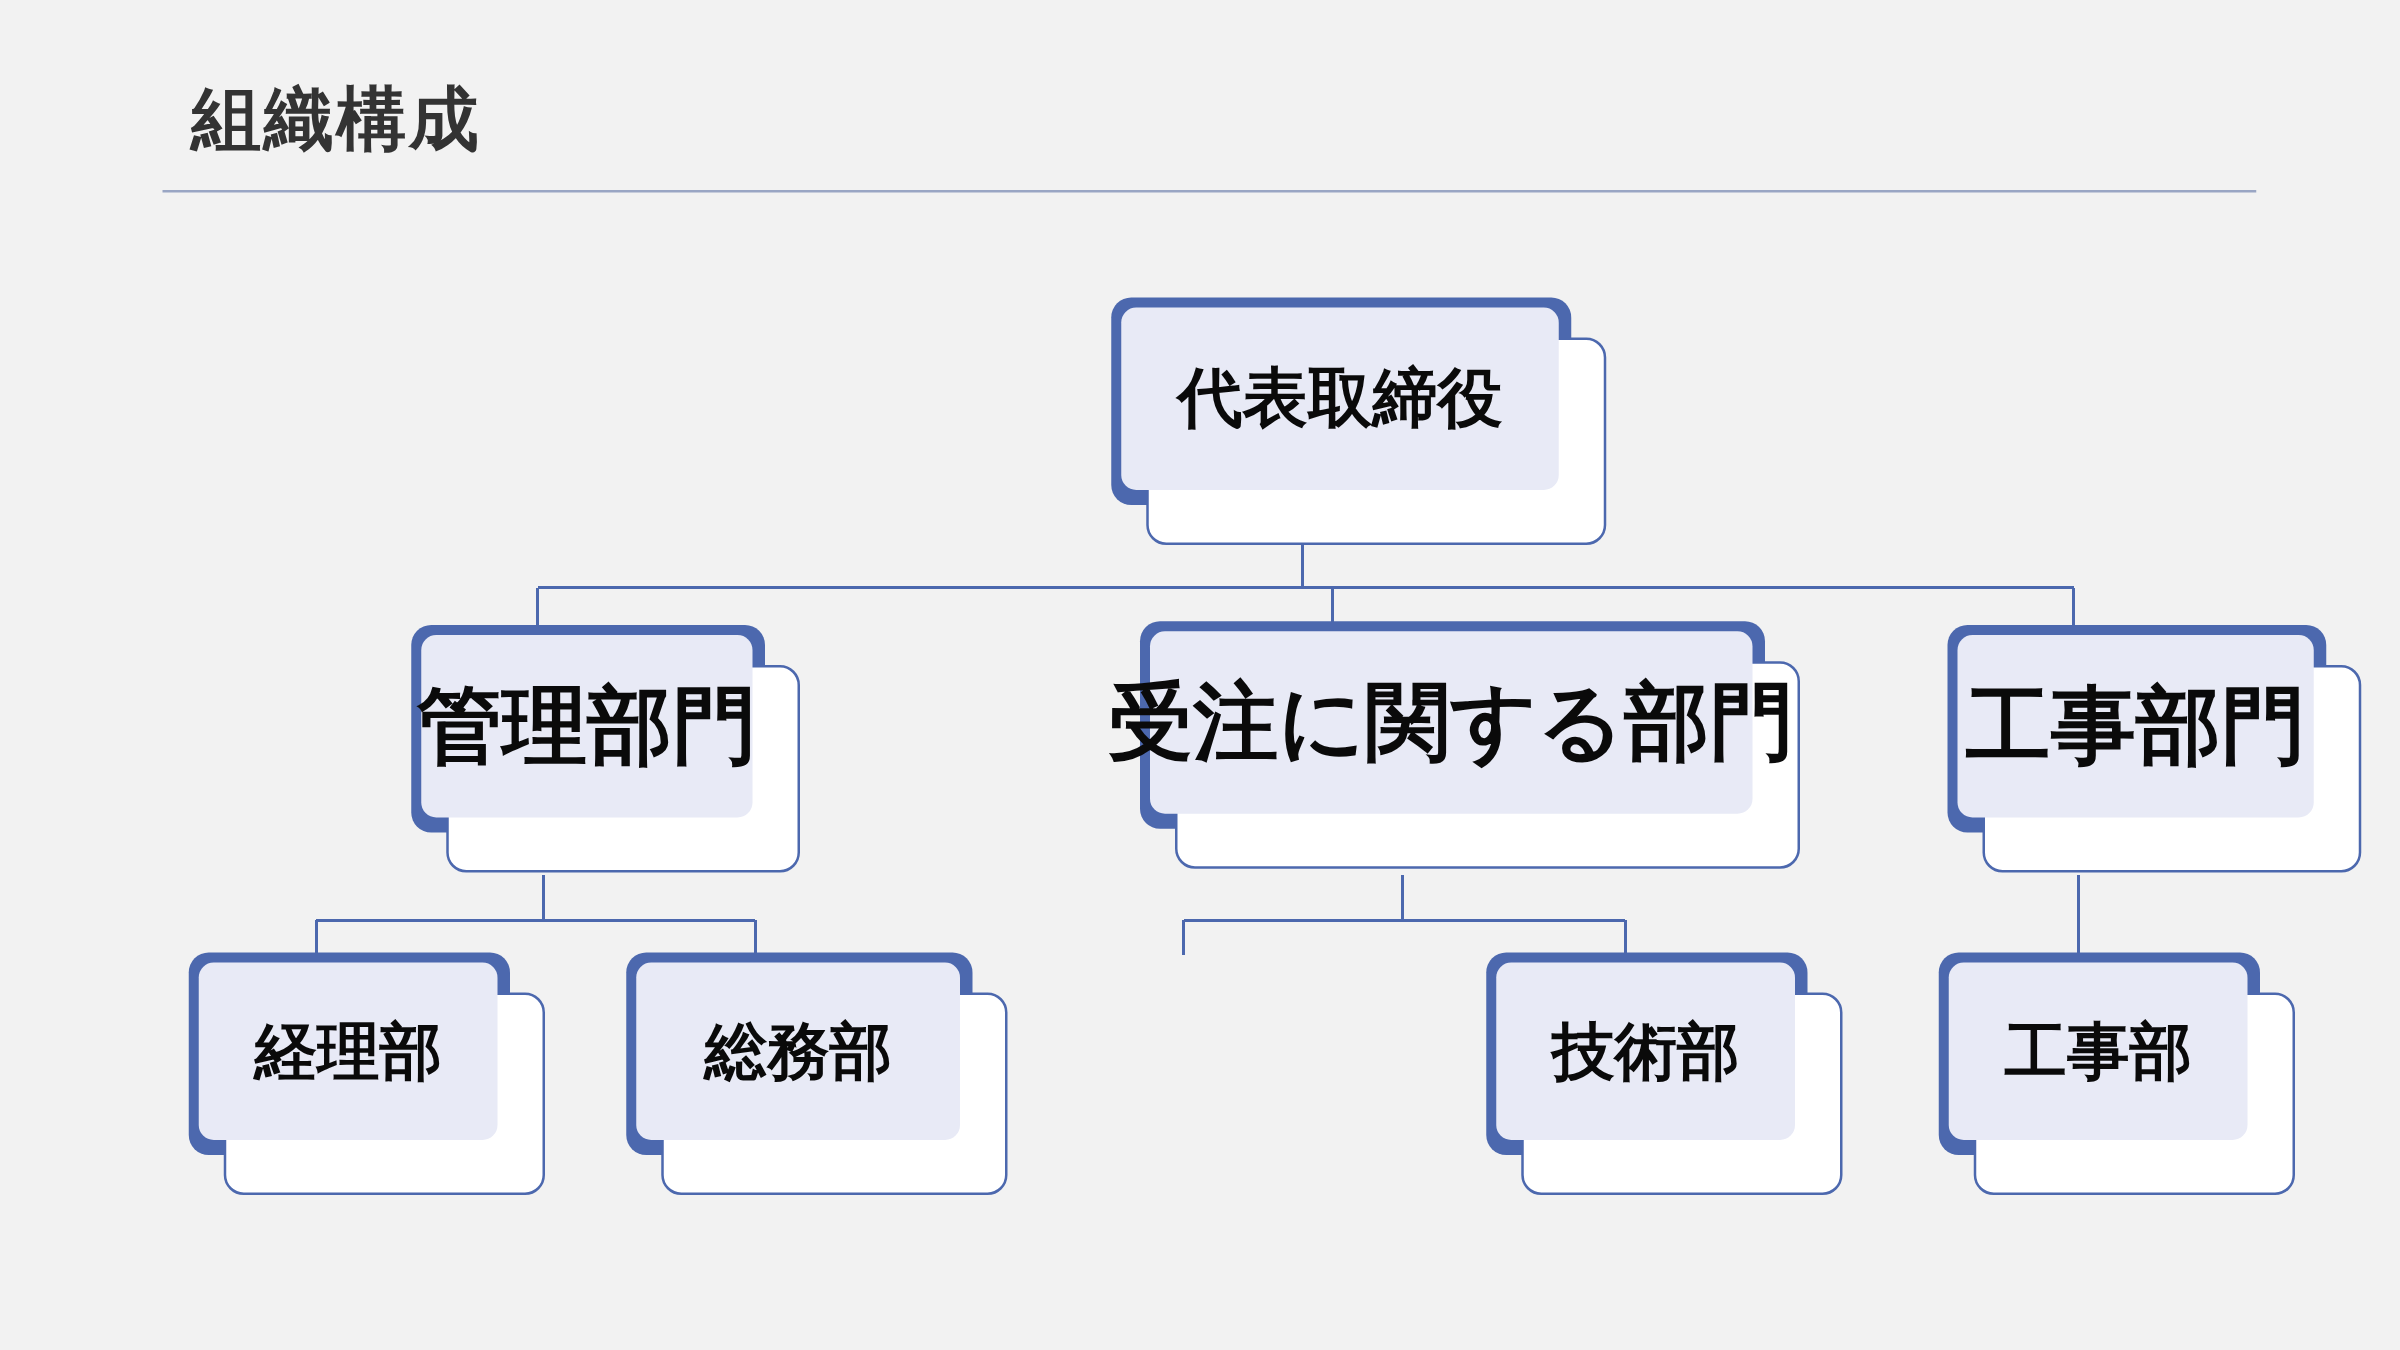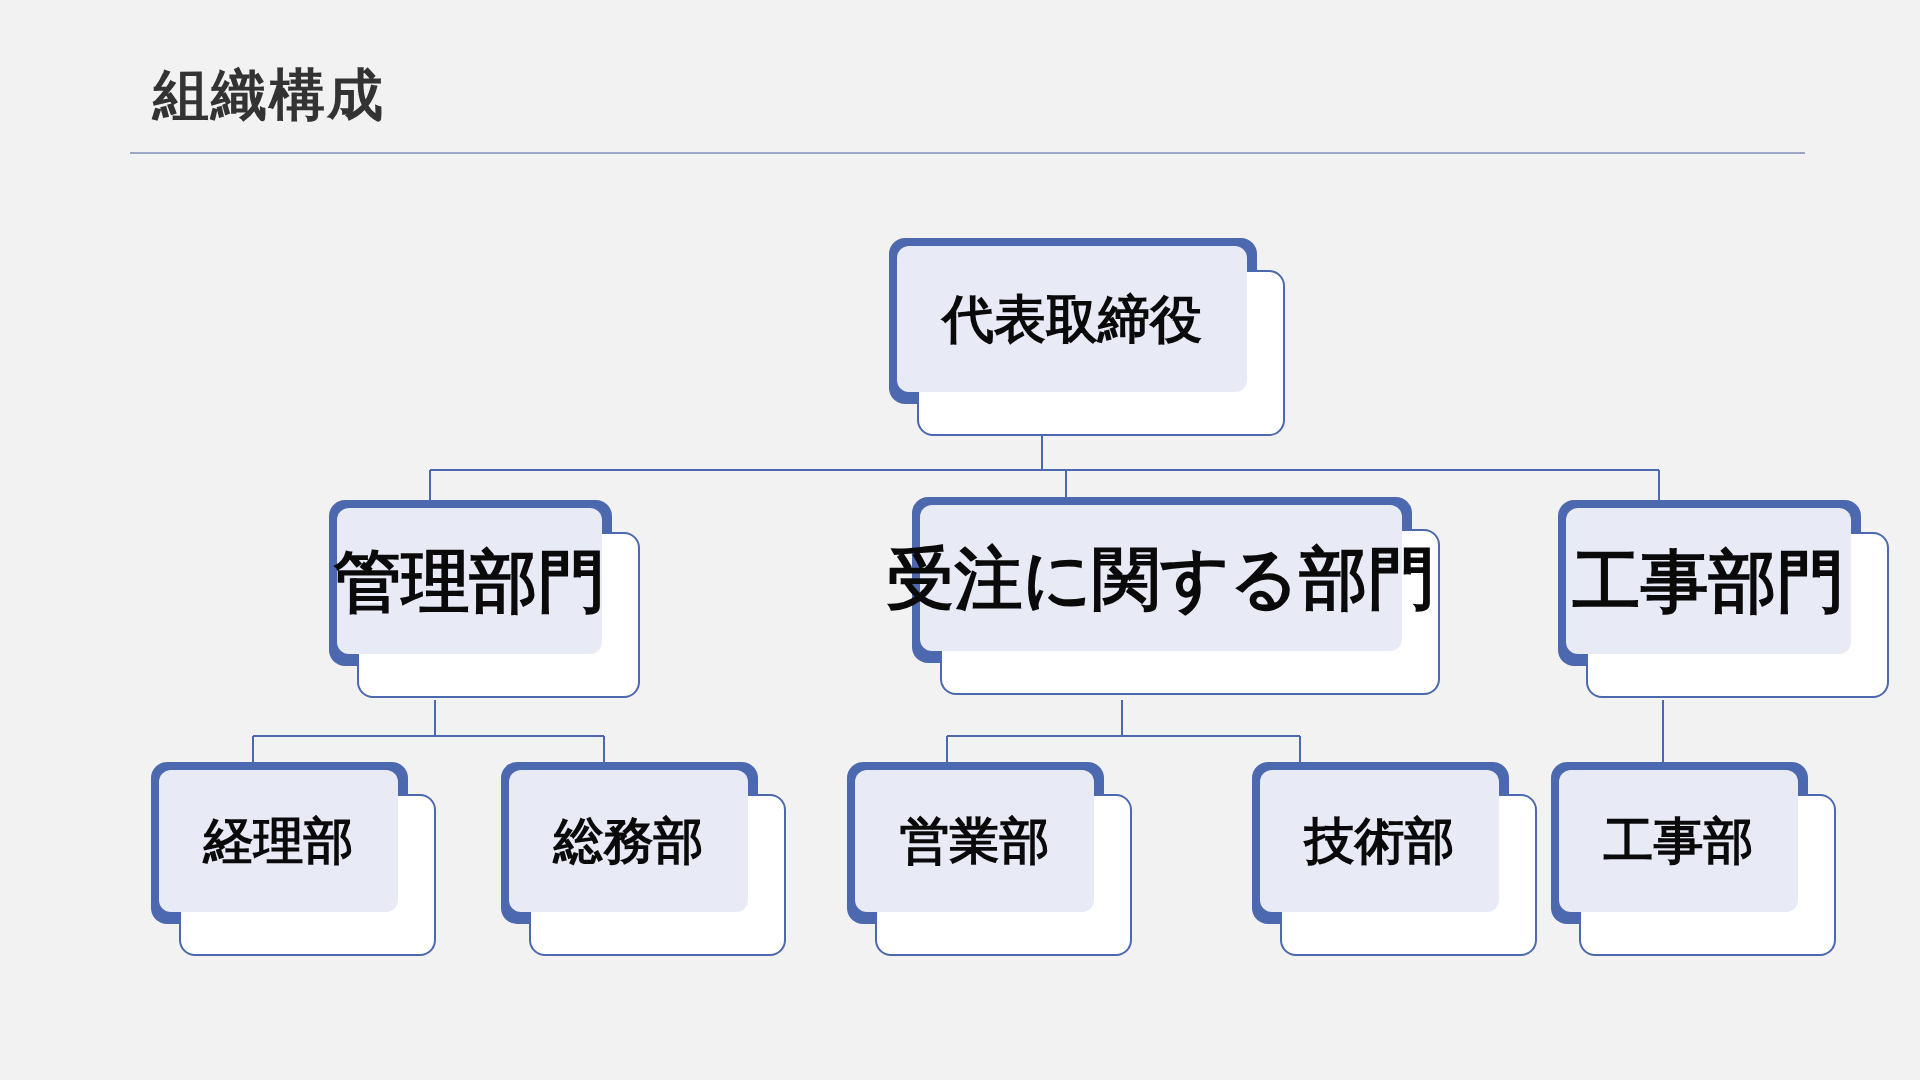--- a/index.html
+++ b/index.html
@@ -133,39 +133,31 @@
 
   <div class="node lvl3" style="left:112px;top:762px;width:257px;height:162px;">
     <div class="shadow"></div>
     <div class="card">
       <div class="inner">
         <span class="label">経理部</span>
       </div>
     </div>
   </div>
 
-  <div class="node lvl3" style="left:462px;top:762px;width:257px;height:162px;">
+  <div class="node lvl3" style="left:462px;top:762px;width:257px;height:162px;padding-left:20px;">
     <div class="shadow"></div>
     <div class="card">
       <div class="inner">
         <span class="label">総務部</span>
       </div>
     </div>
   </div>
 
-  <div class="node lvl3" style="left:808px;top:762px;width:257px;height:162px;">
-    <div class="shadow"></div>
-    <div class="card">
-      <div class="inner">
-        <span class="label">営業部</span>
-      </div>
-    </div>
-  </div>
 
-  <div class="node lvl3" style="left:1213px;top:762px;width:257px;height:162px;">
+  <div class="node lvl3" style="left:1150px;top:762px;width:257px;height:162px;">
     <div class="shadow"></div>
     <div class="card">
       <div class="inner">
         <span class="label">技術部</span>
       </div>
     </div>
   </div>
 
   <div class="node lvl3" style="left:1512px;top:762px;width:257px;height:162px;">
     <div class="shadow"></div>

